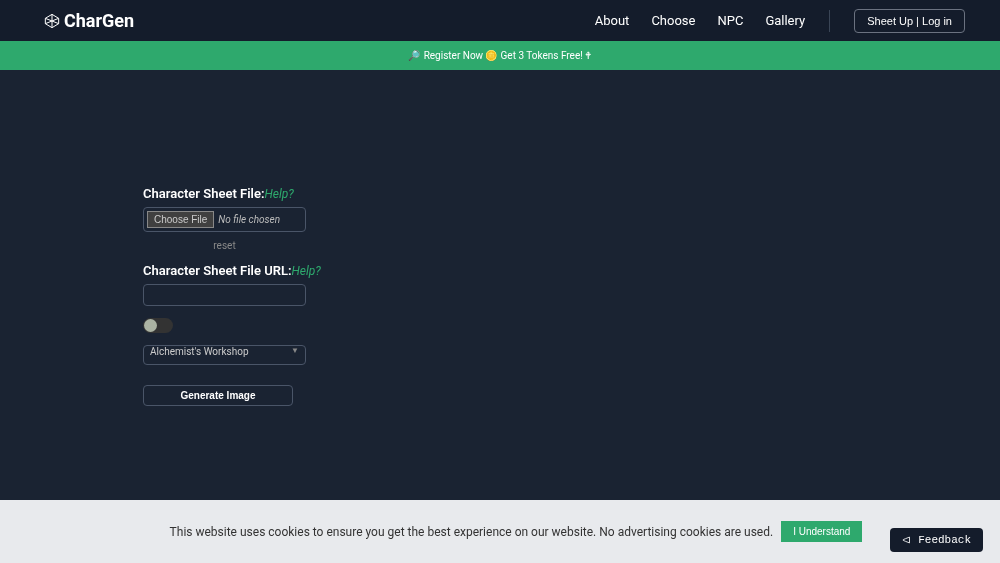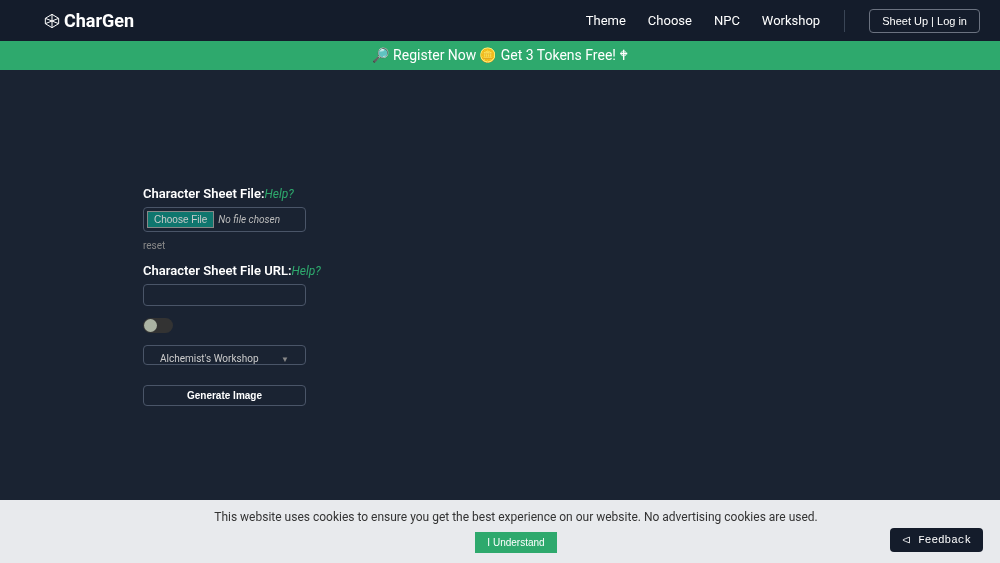--- a/index.html
+++ b/index.html
@@ -11,21 +11,21 @@
       height: 563px;
       overflow: hidden;
       position: relative;
     }
     .header {
       background: #141c2b;
       height: 41px;
       display: flex;
       align-items: center;
       justify-content: space-between;
-      padding: 0 20px 0 44px;
+      padding: 0 35px 0 44px;
     }
     .logo {
       display: flex;
       align-items: center;
       gap: 4px;
       font-weight: 700;
       font-size: 18px;
       color: #fff;
     }
     .logo-icon {
@@ -58,21 +58,21 @@
       color: #fff;
       background: transparent;
       cursor: pointer;
     }
     .banner {
       background: #2ea96d;
       height: 29px;
       display: flex;
       align-items: center;
       justify-content: center;
-      font-size: 14px;
+      font-size: 10px;
       color: #fff;
     }
     .main {
       padding: 116px 0 0 143px;
     }
     .form-group {
       margin-bottom: 12px;
     }
     .label-row {
       display: flex;
@@ -107,35 +107,35 @@
       border: 1px solid #4a5568;
       border-radius: 4px;
       padding: 3px;
       display: flex;
       align-items: center;
       gap: 4px;
       background: transparent;
     }
     .file-btn {
       border: 1px solid #888;
-      background: #0f766e;
+      background: #404040;
       color: #ccc;
       font-size: 10px;
       padding: 2px 6px;
       border-radius: 0;
       cursor: pointer;
     }
     .file-text {
       font-size: 10px;
       color: #bbb;
       font-style: italic;
     }
     .reset-link {
       width: 163px;
-      text-align: left;
+      text-align: center;
       font-size: 10px;
       color: #888;
       margin-top: 8px;
       cursor: pointer;
     }
     .text-input {
       width: 163px;
       height: 22px;
       border: 1px solid #4a5568;
       border-radius: 4px;
@@ -162,52 +162,52 @@
       left: 1px;
     }
     .select {
       width: 163px;
       height: 20px;
       border: 1px solid #4a5568;
       border-radius: 4px;
       background: transparent;
       color: #ccc;
       font-size: 10px;
-      padding: 0 16px;
-      display: flex;
-      align-items: flex-end;
+      padding: 0 6px;
+      display: flex;
+      align-items: flex-start;
       justify-content: space-between;
       cursor: pointer;
     }
     .chevron {
       font-size: 8px;
       color: #888;
     }
     .generate-btn {
-      width: 163px;
+      width: 150px;
       height: 21px;
       border: 1px solid #4a5568;
       border-radius: 4px;
       background: transparent;
       color: #fff;
       font-size: 10px;
       font-weight: 600;
       cursor: pointer;
       margin-top: 8px;
     }
     .cookie-bar {
       position: absolute;
       bottom: 0;
       left: 0;
       right: 0;
       background: #e8eaed;
       color: #333;
       height: 63px;
       display: flex;
-      flex-direction: column;
+      flex-direction: row;
       align-items: center;
       justify-content: center;
       gap: 8px;
       padding-left: 32px;
     }
     .cookie-text {
       font-size: 12px;
       color: #333;
     }
     .cookie-btn {
@@ -247,24 +247,24 @@
   <div class="logo">
     <span class="logo-icon">
       <svg viewBox="0 0 24 24" fill="none" stroke="#fff" stroke-width="1.5">
           <polygon points="12,2 22,8 22,16 12,22 2,16 2,8"></polygon>
           <path d="M12 2 L12 22 M2 8 L22 16 M22 8 L2 16"></path>
         </svg>
     </span>
     <span>CharGen</span>
   </div>
   <div class="nav">
-    <a class="nav-link">Theme</a>
+    <a class="nav-link">About</a>
     <a class="nav-link">Choose</a>
     <a class="nav-link">NPC</a>
-    <a class="nav-link">Workshop</a>
+    <a class="nav-link">Gallery</a>
     <div class="nav-divider"></div>
     <button class="auth-btn">Sheet Up | Log in</button>
   </div>
 </div>
 
 <div class="banner">
   <span>🔎 Register Now 🪙 Get 3 Tokens Free! 🕈</span>
 </div>
 
 <div class="main">

